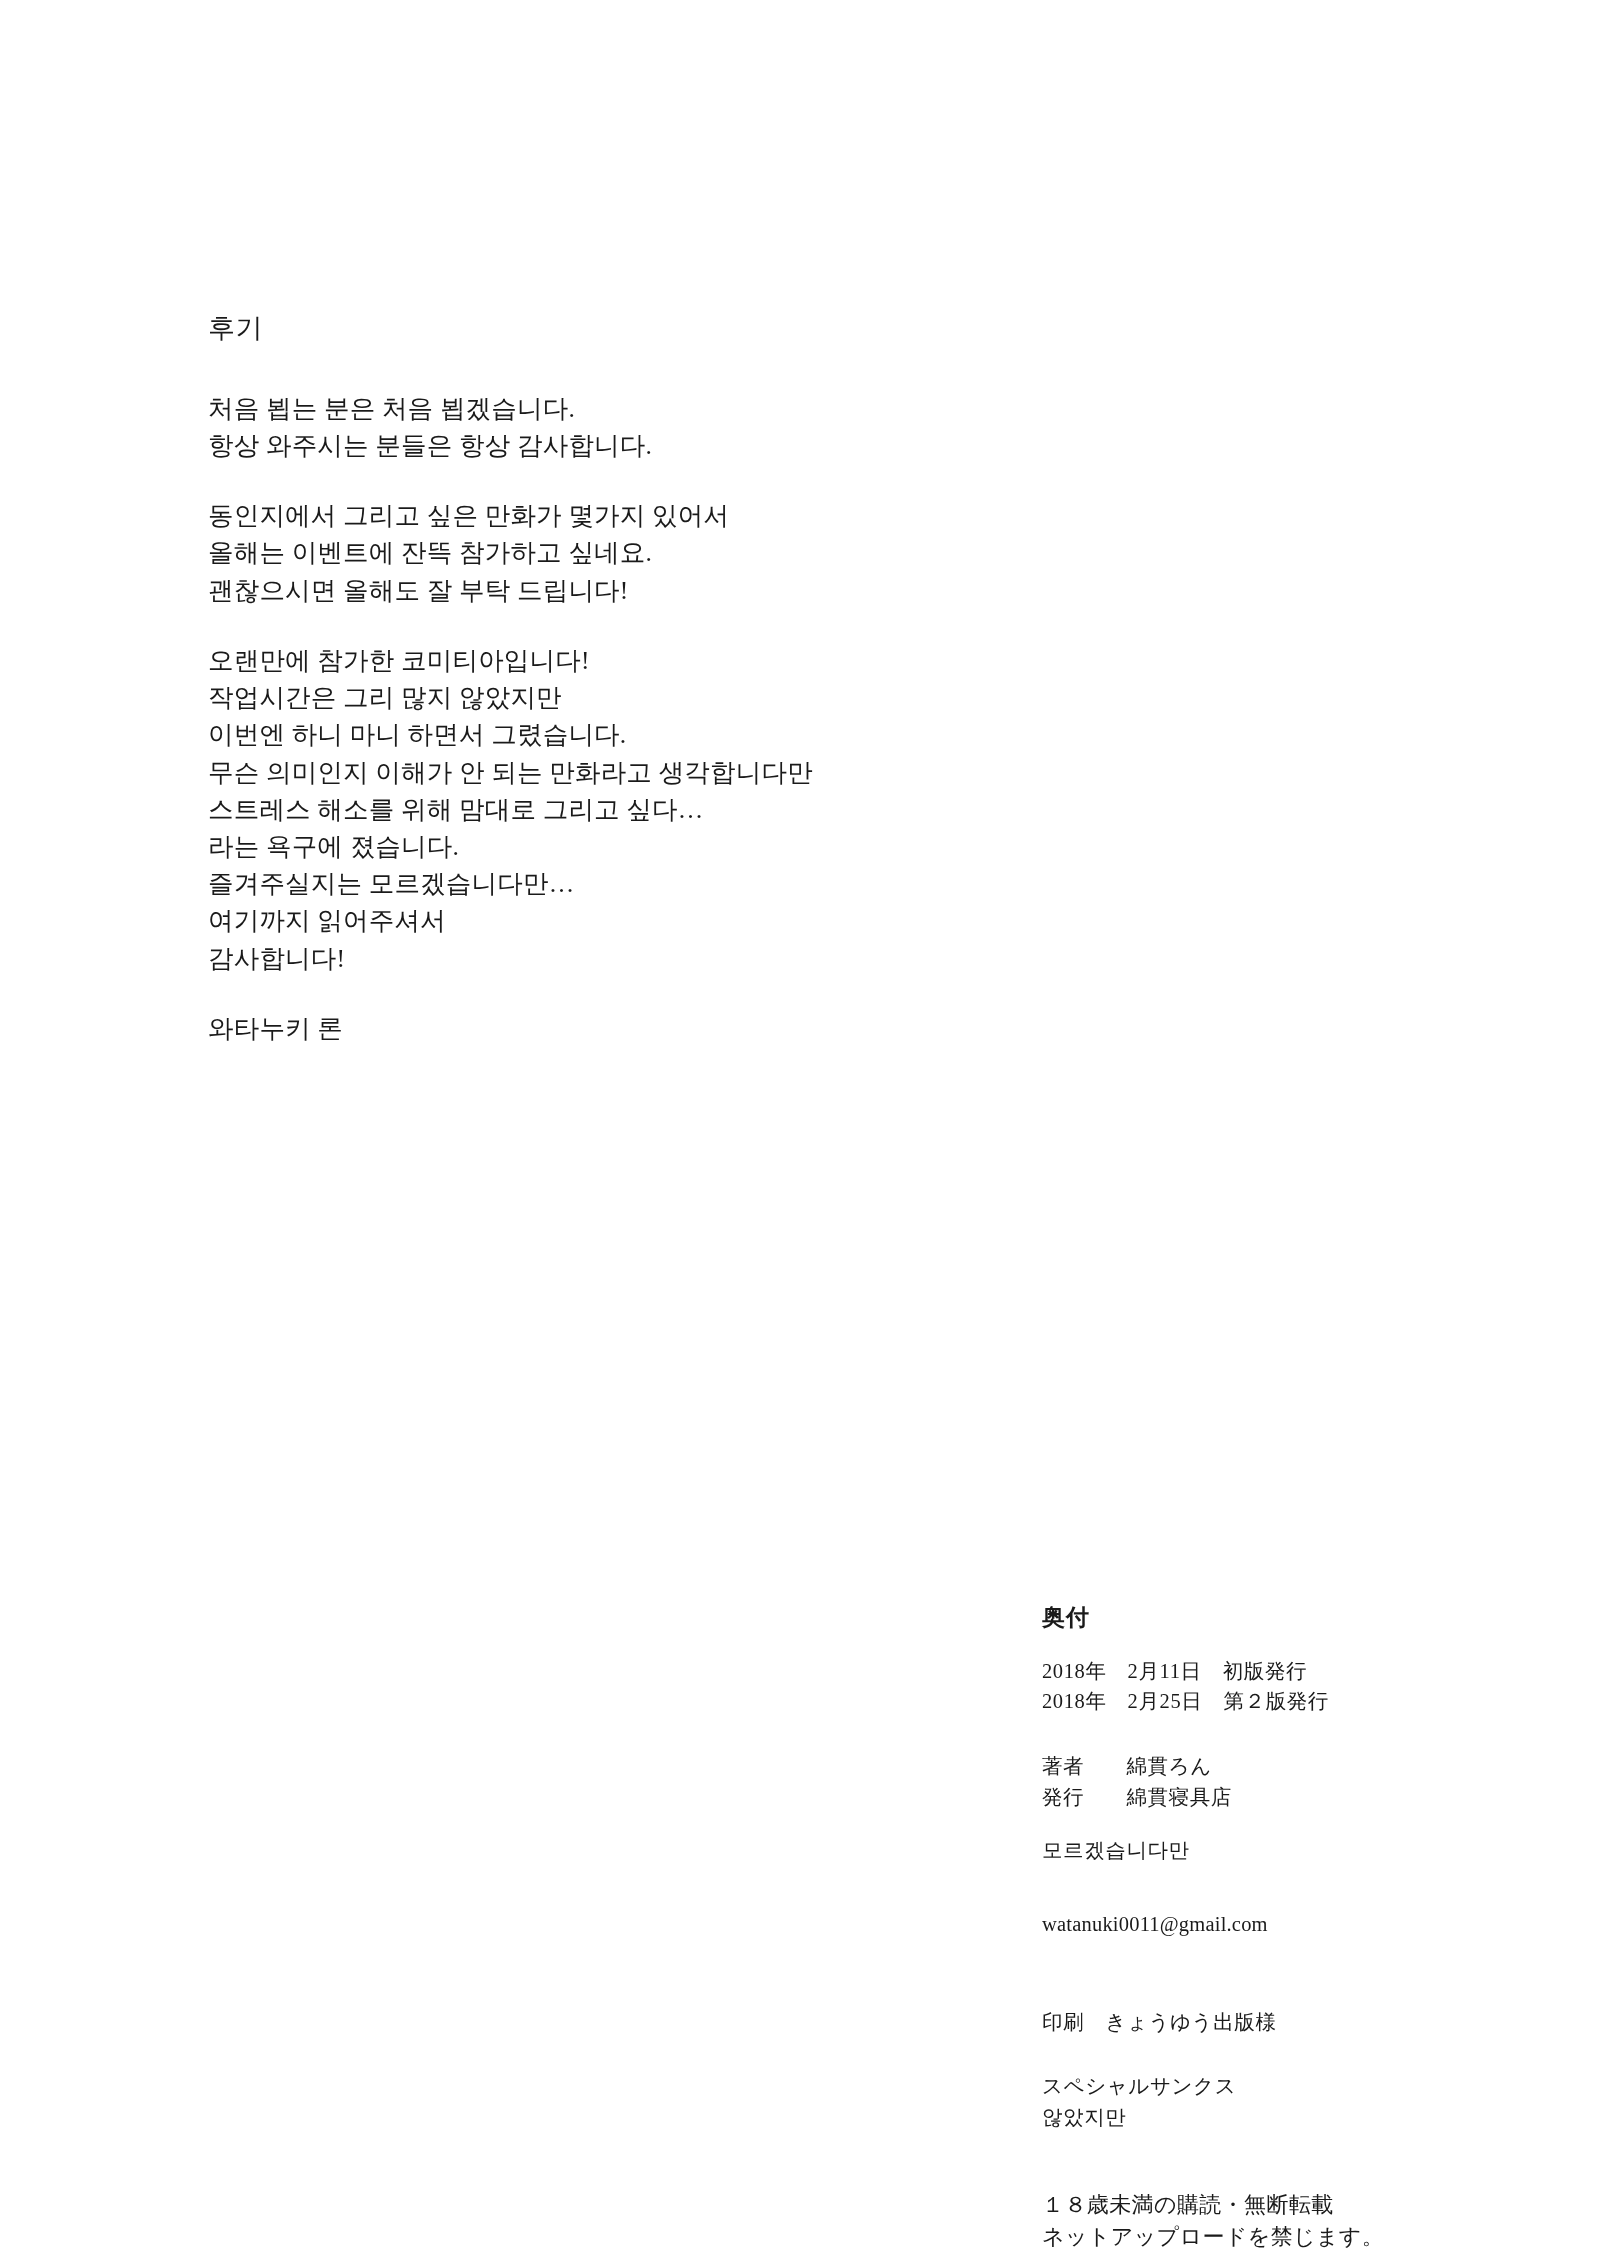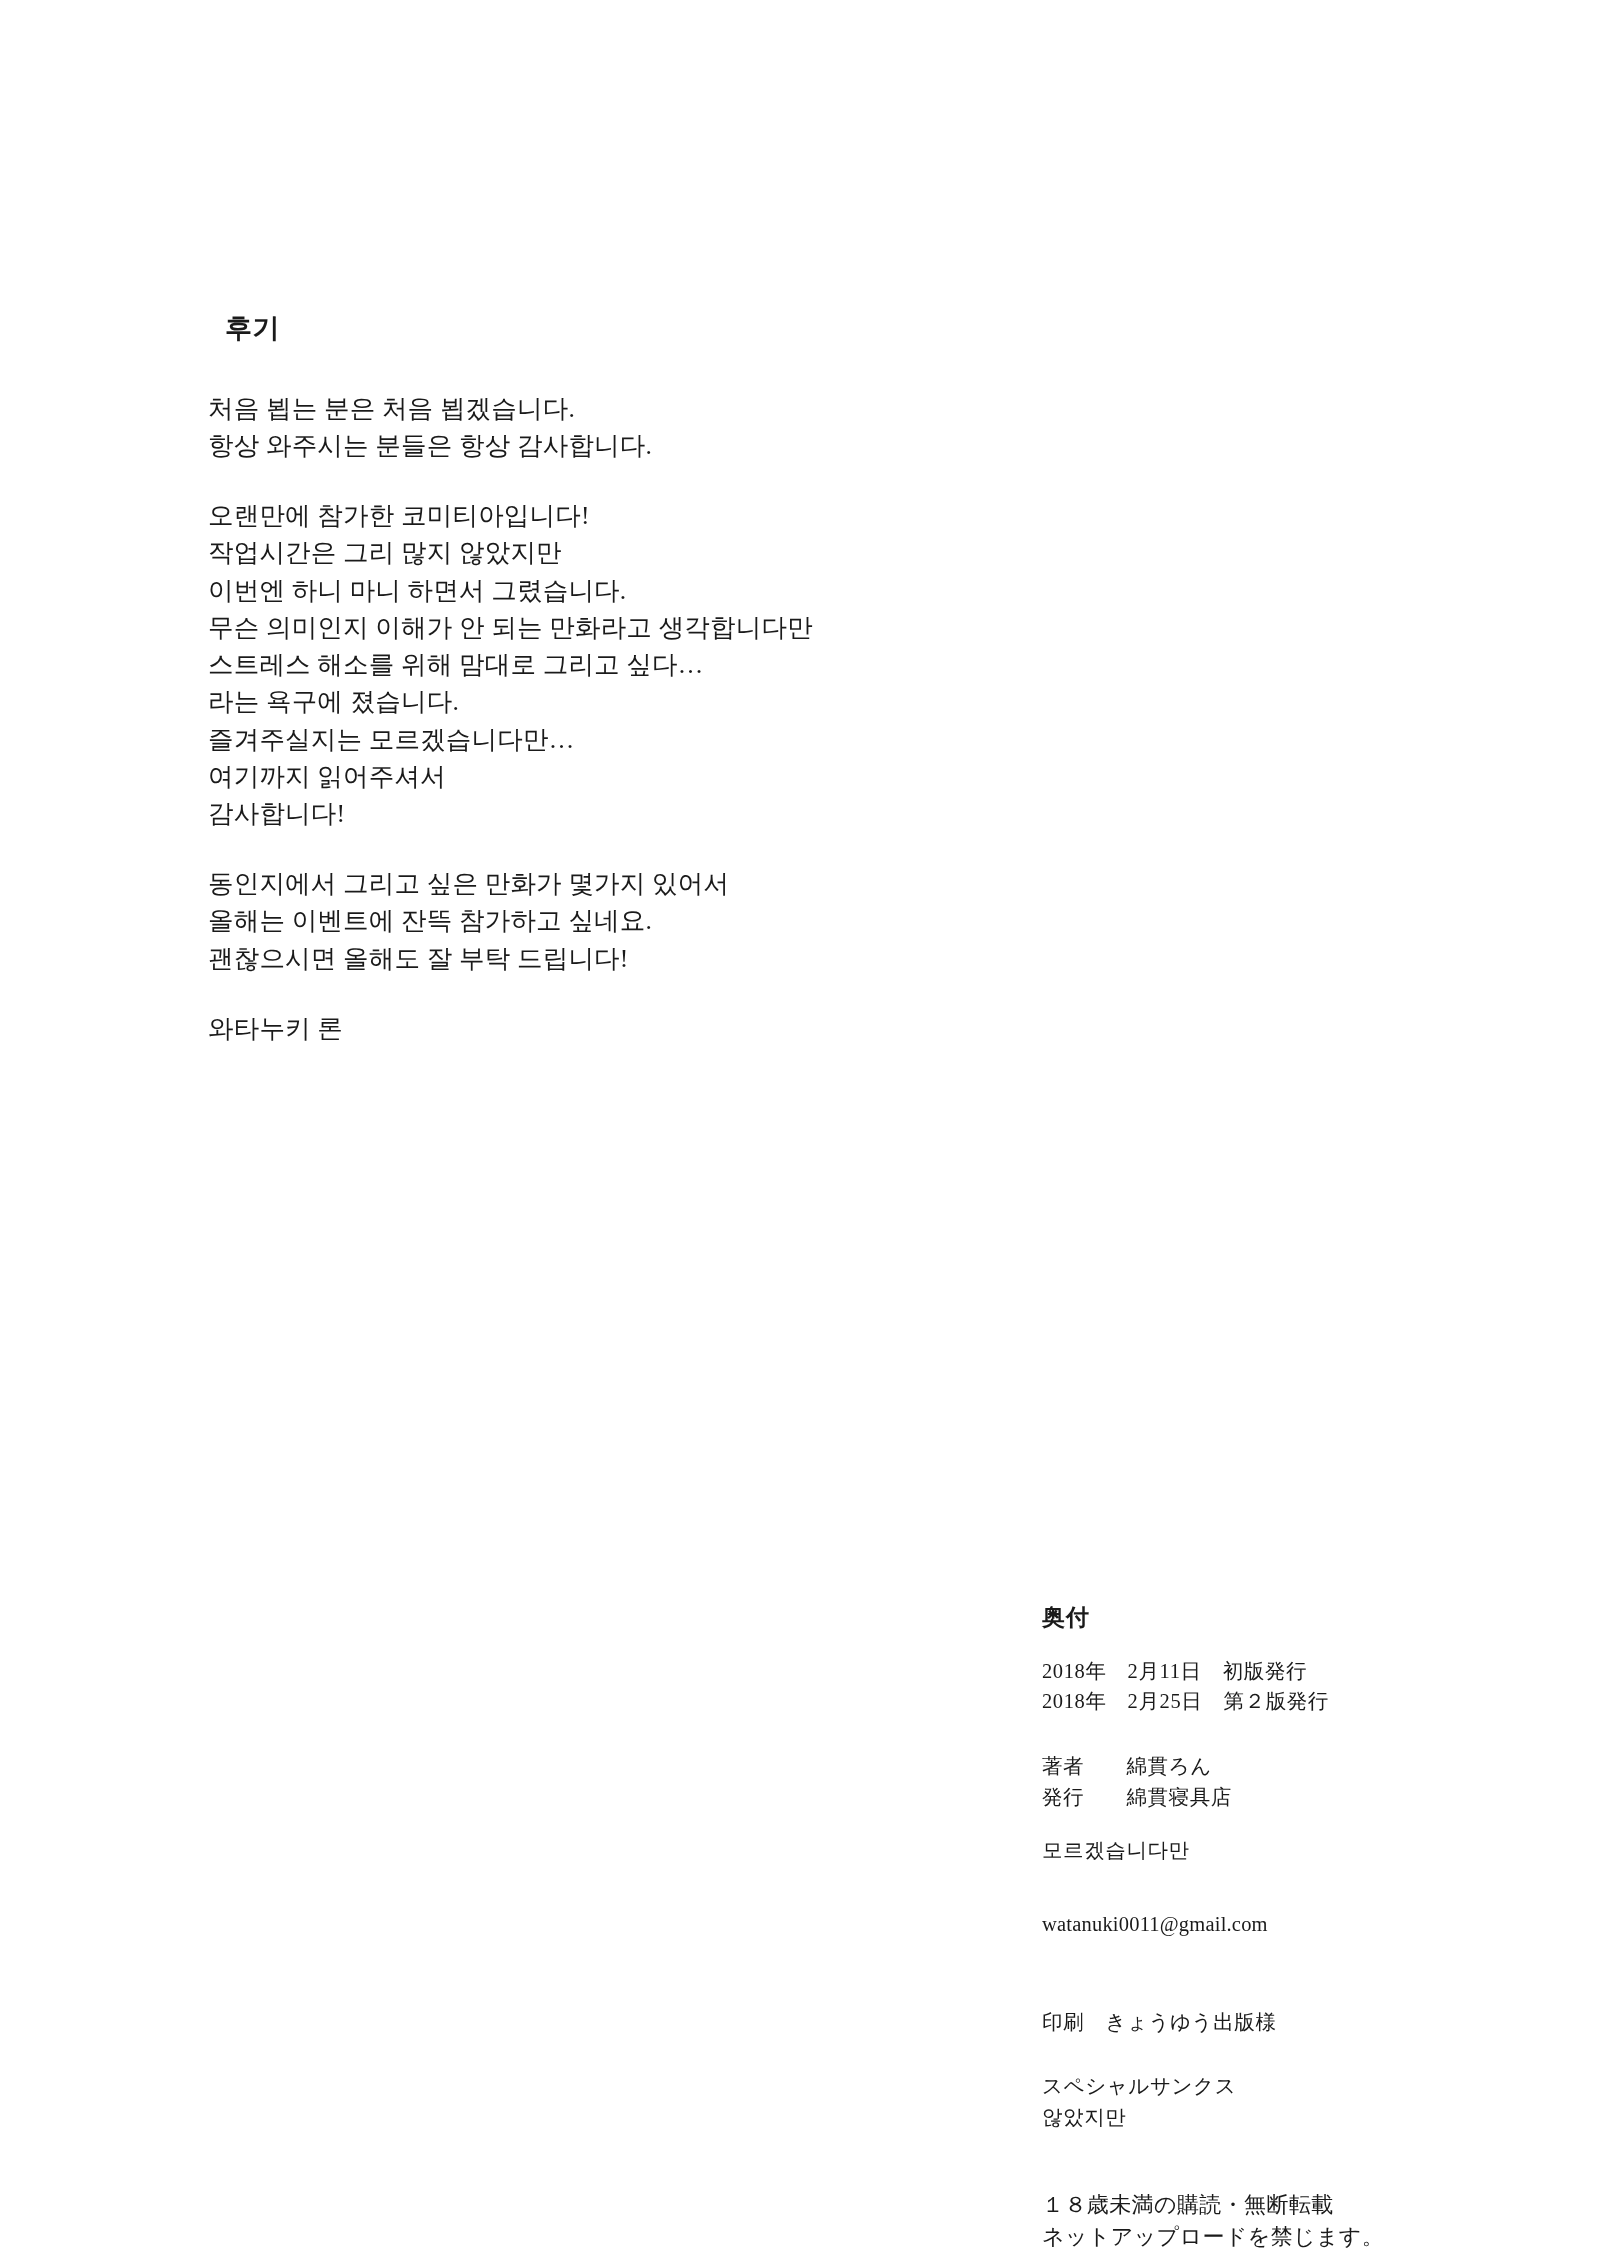--- a/index.html
+++ b/index.html
@@ -25,22 +25,22 @@
   .afterword {
     position: absolute;
     left: 208px;
     top: 312px;
     width: 800px;
   }
   .afterword-title {
     font-size: 27px;
     line-height: 1.25;
     letter-spacing: 0.5px;
-    margin: 0 0 44px 17px;
-    font-weight: 700;
+    margin: 0 0 44px 0;
+    font-weight: 400;
   }
   .para {
     font-size: 25.5px;
     line-height: 1.46;
     letter-spacing: 0.2px;
     margin: 16px 0 33px 0;
     white-space: pre-line;
   }
   .para:last-child {
     margin-bottom: 0;
@@ -90,32 +90,32 @@
 </style>
 </head>
 <body>
 
 <div class="page">
 
   <section class="afterword">
     <h1 class="afterword-title">후기</h1>
     <p class="para">처음 뵙는 분은 처음 뵙겠습니다.
 항상 와주시는 분들은 항상 감사합니다.</p>
+    <p class="para">동인지에서 그리고 싶은 만화가 몇가지 있어서
+올해는 이벤트에 잔뜩 참가하고 싶네요.
+괜찮으시면 올해도 잘 부탁 드립니다!</p>
     <p class="para">오랜만에 참가한 코미티아입니다!
 작업시간은 그리 많지 않았지만
 이번엔 하니 마니 하면서 그렸습니다.
 무슨 의미인지 이해가 안 되는 만화라고 생각합니다만
 스트레스 해소를 위해 맘대로 그리고 싶다…
 라는 욕구에 졌습니다.
 즐겨주실지는 모르겠습니다만…
 여기까지 읽어주셔서
 감사합니다!</p>
-    <p class="para">동인지에서 그리고 싶은 만화가 몇가지 있어서
-올해는 이벤트에 잔뜩 참가하고 싶네요.
-괜찮으시면 올해도 잘 부탁 드립니다!</p>
     <p class="signature">와타누키 론</p>
   </section>
 
   <section class="colophon">
     <h2 class="colophon-title">奥付</h2>
     <p class="colophon-line">2018年　2月11日　初版発行</p>
     <p class="colophon-line">2018年　2月25日　第２版発行</p>
 
     <div class="gap-md"></div>
 

